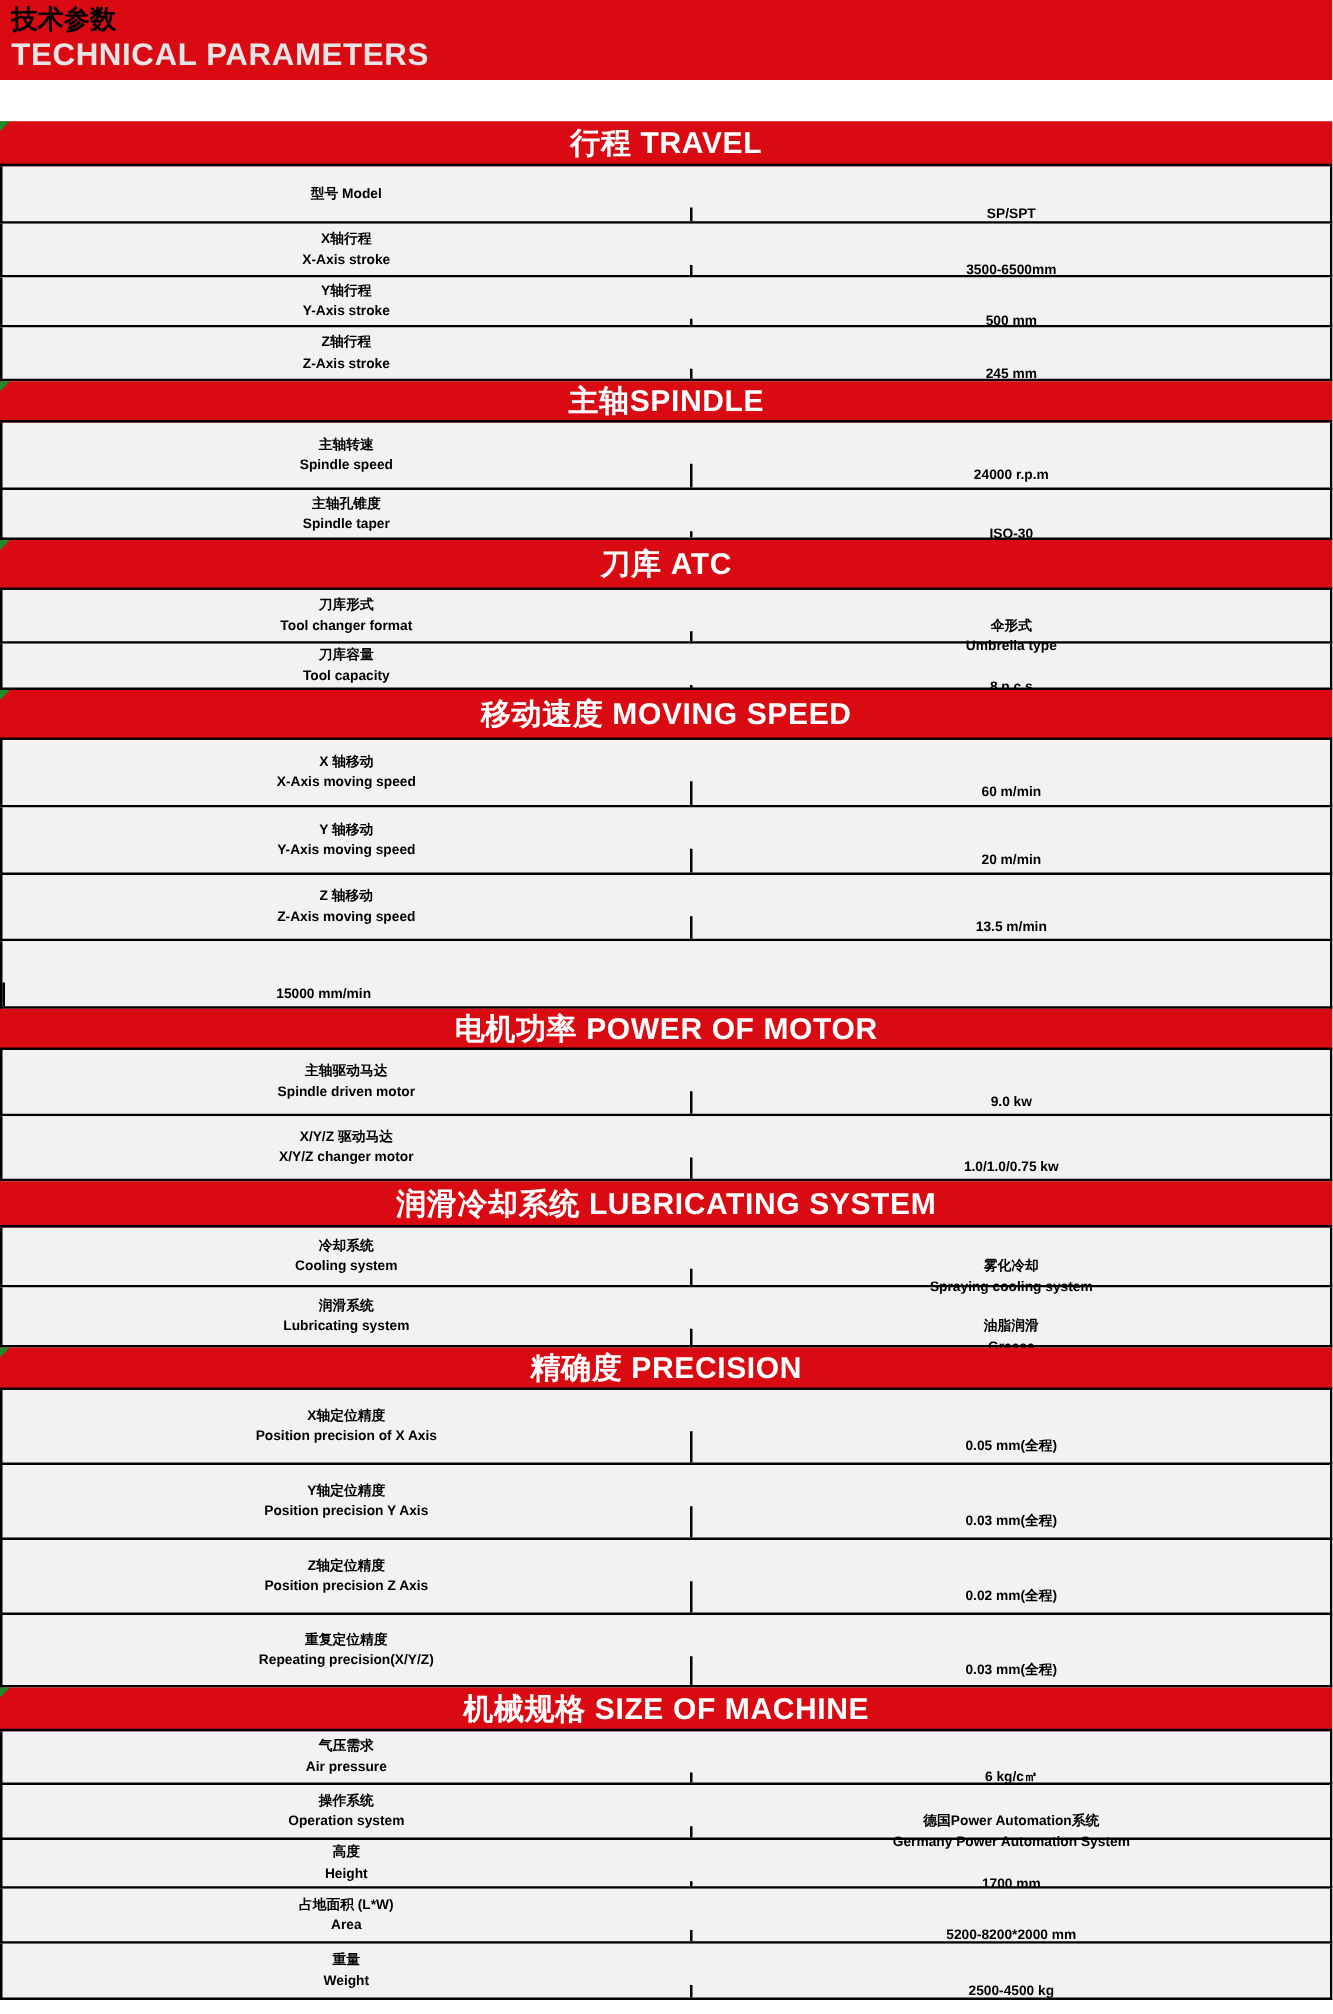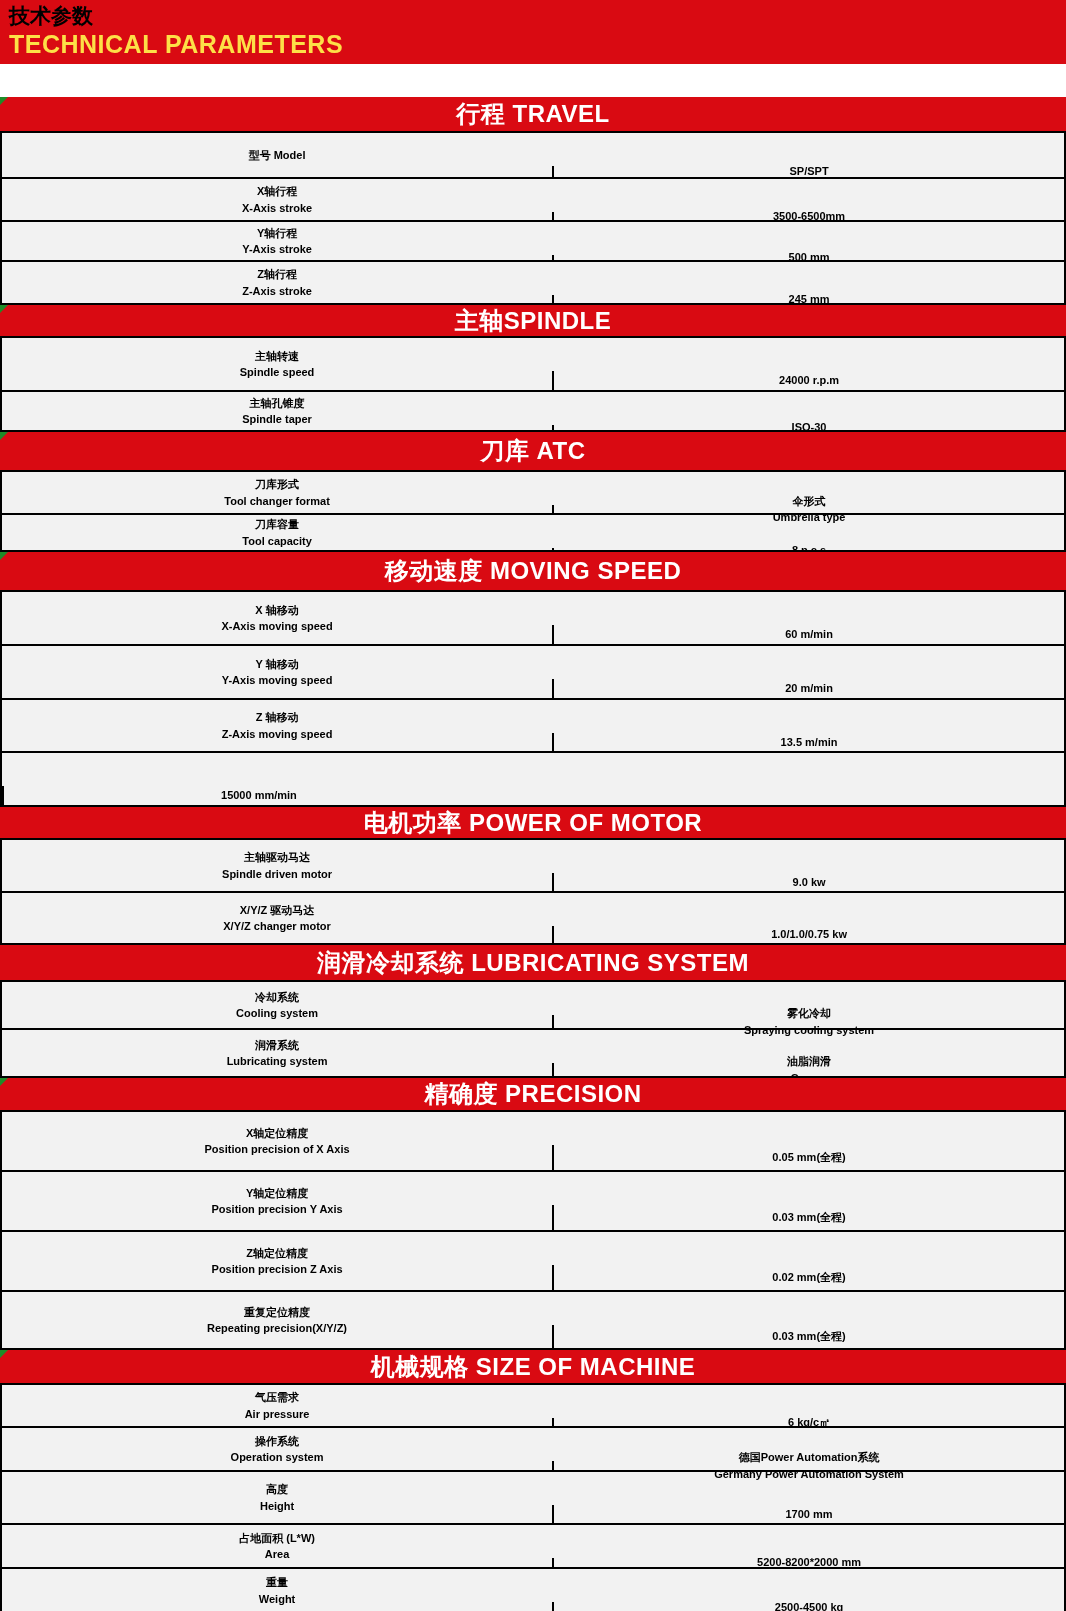--- a/index.html
+++ b/index.html
@@ -10,21 +10,21 @@
     color:#000;
   }
   .sheet { width:1066px; }
 
   
   .title-band {
     height:64px; background:#d90a12;
     box-sizing:border-box; padding:3px 0 0 9px;
   }
   .title-zh { font-size:21px; line-height:1.25; color:#000; }
-  .title-en { font-size:25px; line-height:1.2; color:#fde047; letter-spacing:0.5px; }
+  .title-en { font-size:25px; line-height:1.2; color:#e5e5e5; letter-spacing:0.5px; }
   .gap { height:33px; background:#fff; }
 
   
   .band {
     position:relative; background:#d90a12; color:#fff;
     display:flex; align-items:center; justify-content:center;
     font-size:24px; letter-spacing:0.5px;
     box-sizing:border-box; border-bottom:2px solid #000;text-align:center;
   }
   .marker {
@@ -306,21 +306,21 @@
   <div class="row" style="height:44px">
     <div class="cell left">
       <div class="zh">操作系统</div>
       <div class="en">Operation system</div>
     </div>
     <div class="cell right">
       <div class="zh">德国Power Automation系统</div>
       <div class="en">Germany Power Automation System</div>
     </div>
   </div>
-  <div class="row" style="height:53px">
+  <div class="row" style="height:39px">
     <div class="cell left">
       <div class="zh">高度</div>
       <div class="en">Height</div>
     </div>
     <div class="cell right">
 
       <div class="en">1700 mm</div>
     </div>
   </div>
   <div class="row" style="height:44px">

